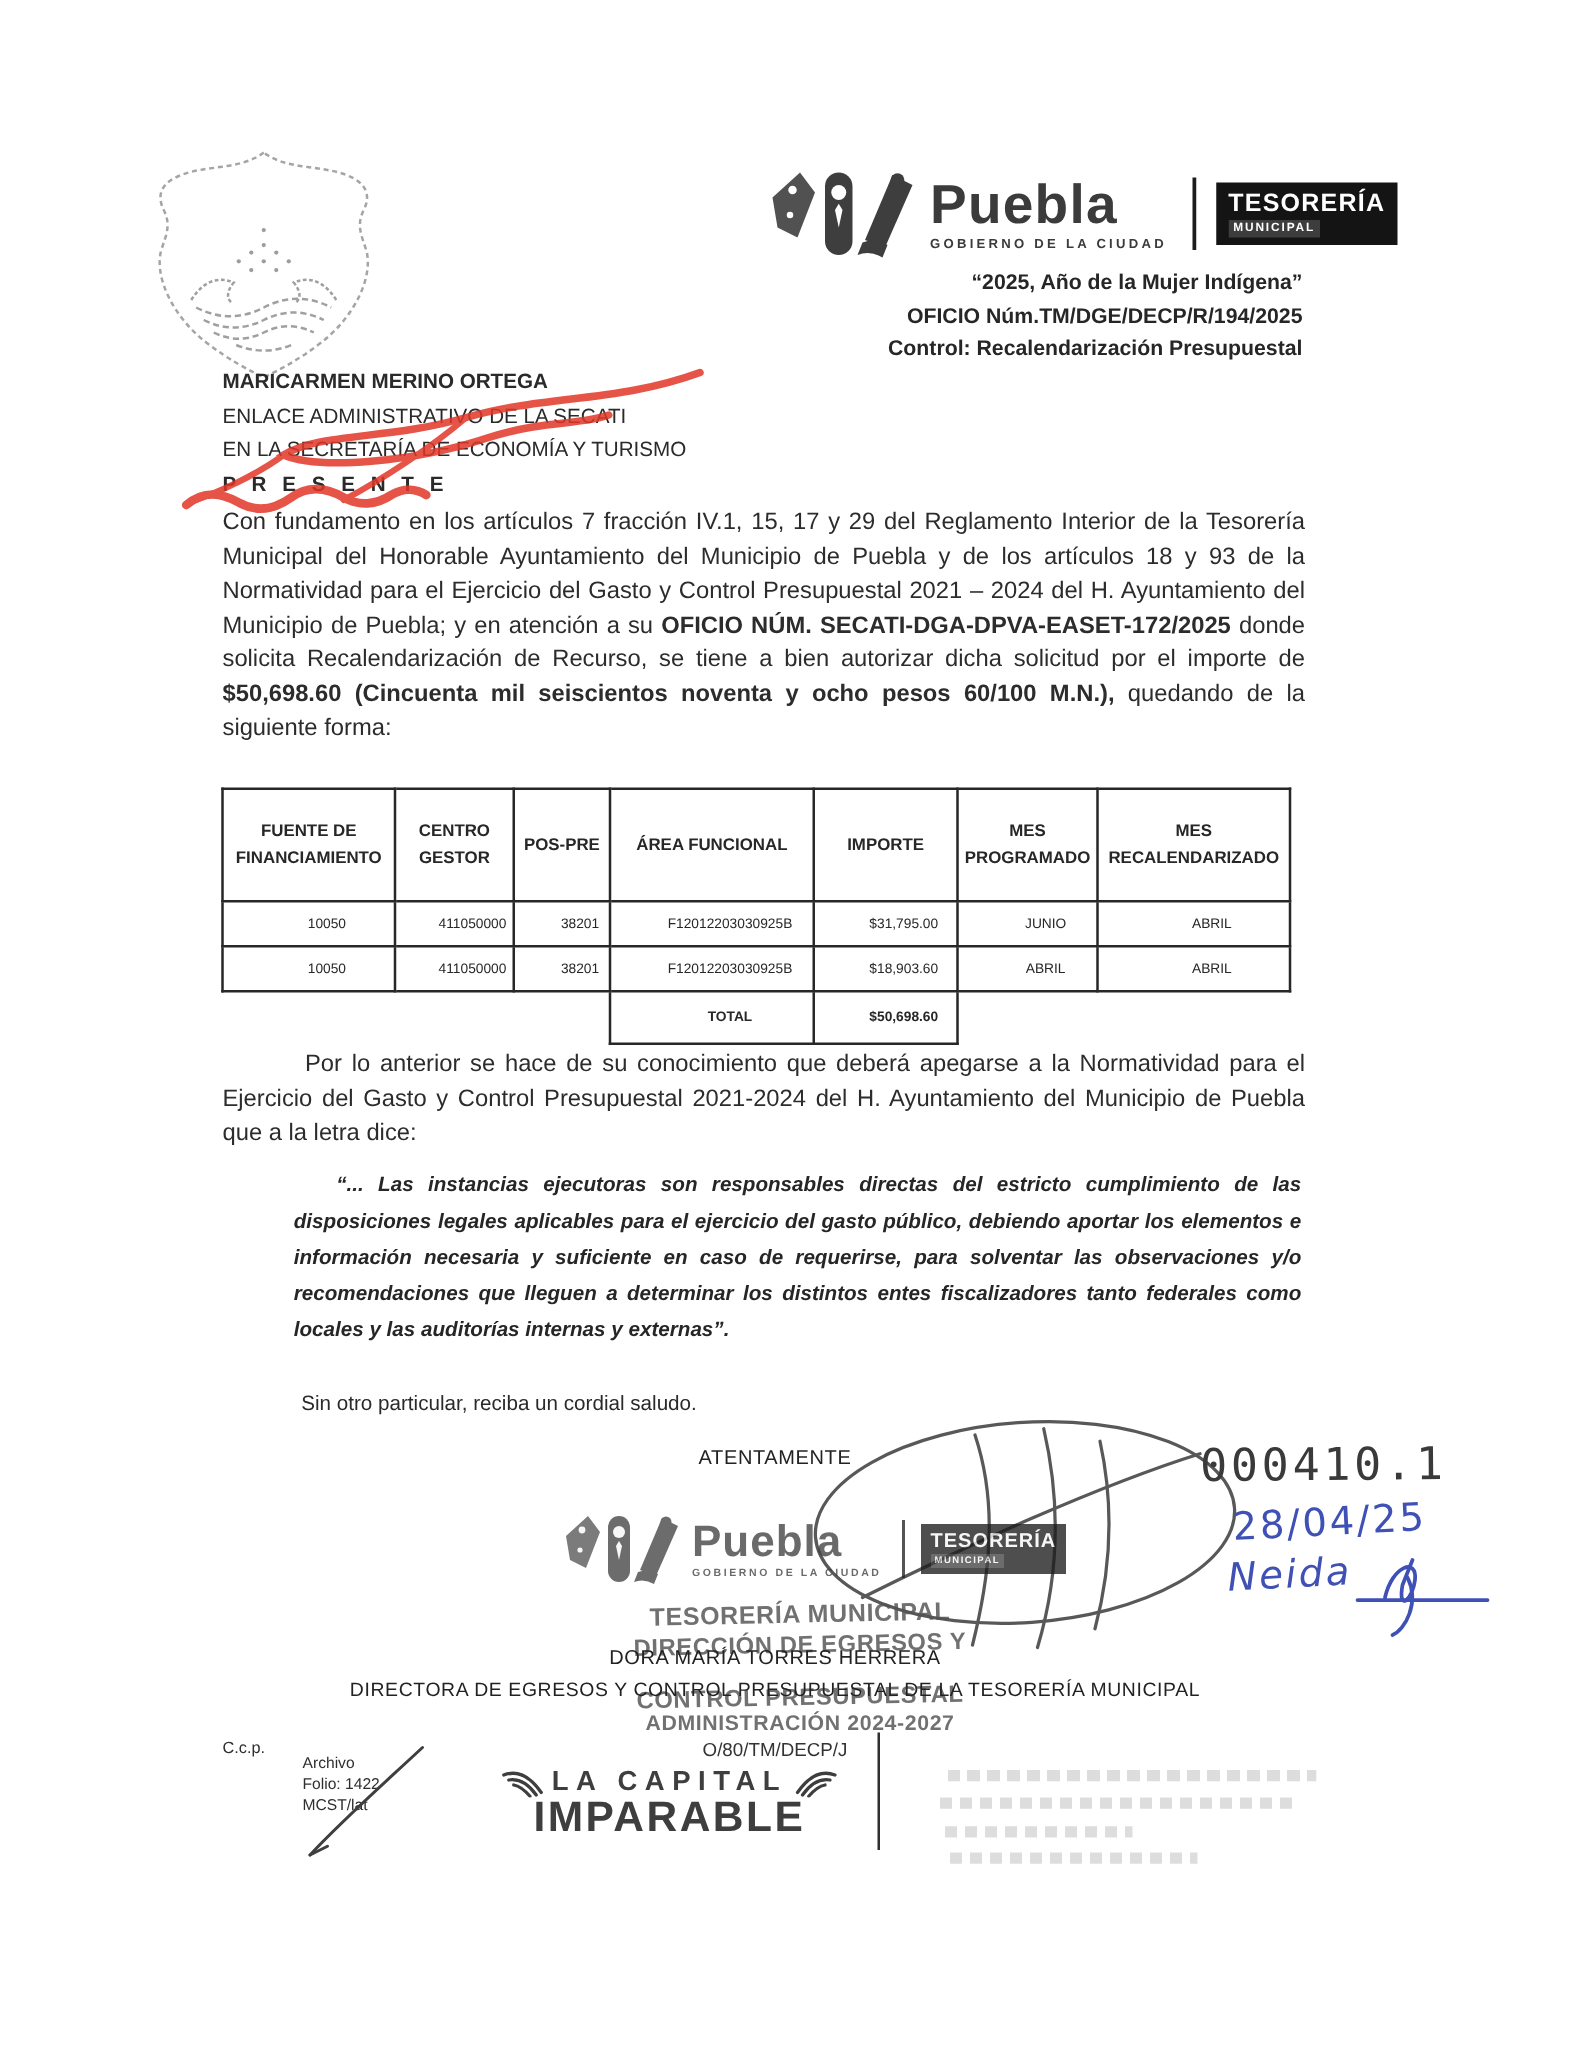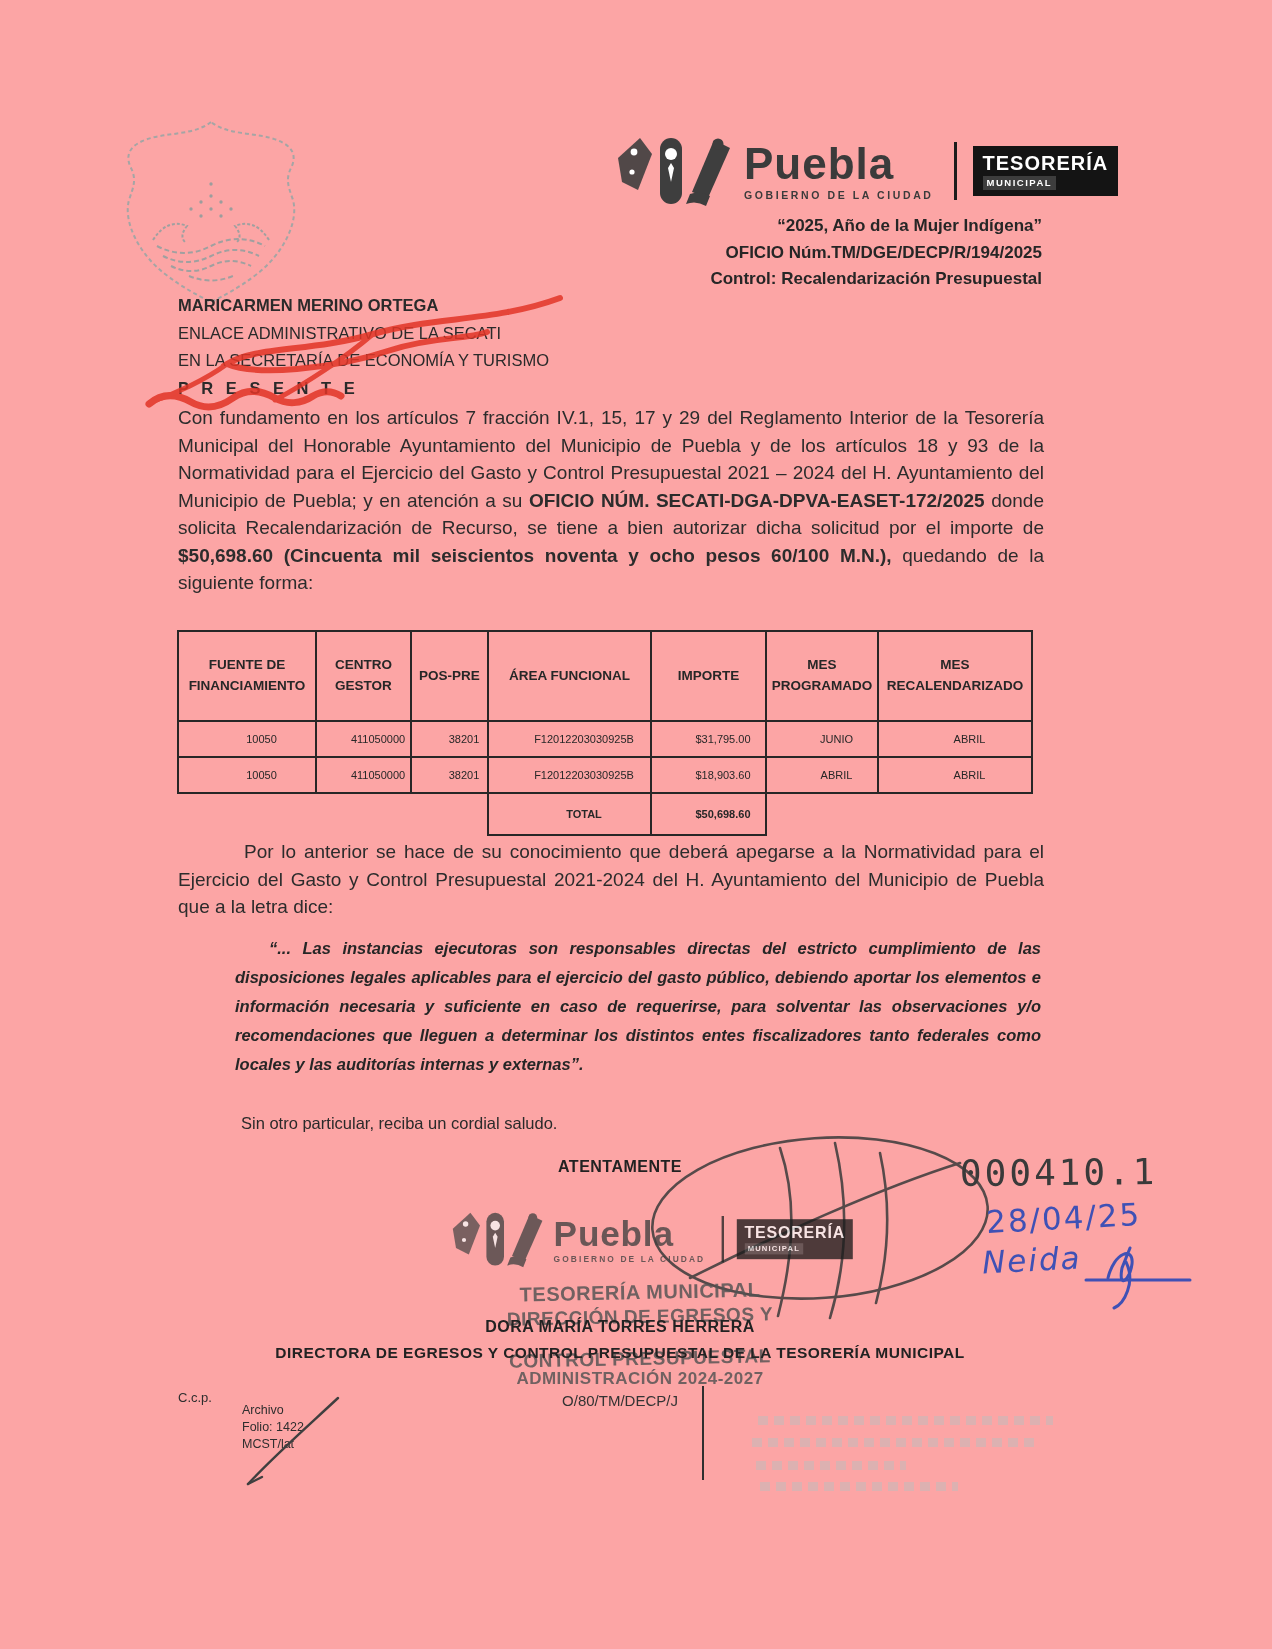--- a/index.html
+++ b/index.html
@@ -1,16 +1,16 @@
 <!DOCTYPE html>
 <html><head>
 <meta charset="utf-8">
 <style>
   html,body{margin:0;padding:0;background:#e8e8e8;}
-  #page{position:relative;width:1272px;height:1649px;background:#fca5a5;margin:0 auto;
+  #page{position:relative;width:1272px;height:1649px;background:#ffffff;margin:0 auto;
         font-family:"Liberation Sans",sans-serif;color:#2d2d2d;overflow:hidden;}
   .abs{position:absolute;}
 
   
   .logo-row{display:flex;align-items:center;gap:10px;}
   .wordmark{font-size:44px;font-weight:800;color:#3b3b3b;letter-spacing:1px;line-height:1;}
   .tagline{font-size:10.5px;font-weight:700;color:#3b3b3b;letter-spacing:2.6px;margin-top:3px;}
   .logo-divider{width:3px;height:58px;background:#1c1c1c;margin:0 6px 0 10px;}
   .dept-box{background:#141414;color:#fff;padding:7px 10px 6px 10px;line-height:1;}
   .dept1{font-size:20px;font-weight:800;letter-spacing:1px;}
@@ -35,21 +35,21 @@
   table.sched{border-collapse:collapse;table-layout:fixed;width:854px;}
   table.sched th,table.sched td{border:2px solid #272727;text-align:center;vertical-align:middle;
         font-family:"Liberation Sans",sans-serif;color:#272727;padding:2px 4px;overflow:hidden;}
   table.sched th{font-size:13.5px;font-weight:700;height:84px;line-height:1.55;}
   table.sched td{font-size:11px;height:30px;padding-left:33px;}
   tr.total-row td{border:none;font-weight:700;height:36px;}
   tr.total-row td.tcell{border:2px solid #272727;}
 
   
   .centerband{left:150px;width:940px;text-align:center;}
-  .atent{font-size:16px;font-weight:700;letter-spacing:.5px;color:#222;}
+  .atent{font-size:16px;font-weight:400;letter-spacing:.5px;color:#222;}
   .stampline{left:320px;width:640px;text-align:center;color:#535353;font-weight:600;font-size:19px;
              letter-spacing:.5px;opacity:.82;transform:rotate(-1.2deg);z-index:1;}
   .signame{z-index:2;}
   .stamp-logo{filter:grayscale(1) opacity(.78) contrast(.92);transform:scale(.8);transform-origin:top left;z-index:1;}
 
   
   .hw-folio{left:960px;top:1152px;font-family:"DejaVu Sans Mono",monospace;font-size:36px;color:#3a3a3a;
             letter-spacing:3px;transform:rotate(-.5deg);}
   .hw-blue{color:#3f51b5;font-size:31px;letter-spacing:2px;transform:rotate(-3deg);font-family:"DejaVu Sans",sans-serif;}
 
@@ -266,20 +266,40 @@
     <div>MCST/lat</div>
   </div>
 
   <svg class="abs" style="left:238px;top:1392px" width="110" height="100" viewBox="0 0 110 100">
     <g fill="none" stroke="#3f3f3f" stroke-width="2.4" stroke-linecap="round">
       <path d="M100 6 C 70 34, 36 64, 10 92"></path>
       <path d="M10 92 l 14 -7"></path>
     </g>
   </svg>
 
+  <div class="abs slogan">
+    <div class="slogan-top">
+      <svg width="34" height="26" viewBox="0 0 34 26" style="transform:scaleX(-1)">
+        <g fill="none" stroke="#3e3e3e" stroke-width="2.6" stroke-linecap="round">
+          <path d="M2 22 Q 16 2 32 8"></path>
+            <path d="M6 24 Q 16 10 28 12"></path>
+            <path d="M11 25 Q 18 17 24 16"></path>
+        </g>
+      </svg>
+      <span>LA CAPITAL</span>
+      <svg width="34" height="26" viewBox="0 0 34 26">
+        <g fill="none" stroke="#3e3e3e" stroke-width="2.6" stroke-linecap="round">
+          <path d="M2 22 Q 16 2 32 8"></path>
+            <path d="M6 24 Q 16 10 28 12"></path>
+            <path d="M11 25 Q 18 17 24 16"></path>
+        </g>
+      </svg>
+    </div>
+    <div class="slogan-bottom">IMPARABLE</div>
+  </div>
 
   <div class="abs vrule"></div>
 
   <div>
     <div class="faintline" style="left:758px;top:1416px;width:295px"></div>
     <div class="faintline" style="left:752px;top:1438px;width:283px"></div>
     <div class="faintline" style="left:756px;top:1461px;width:150px"></div>
     <div class="faintline" style="left:760px;top:1482px;width:198px"></div>
   </div>
 

